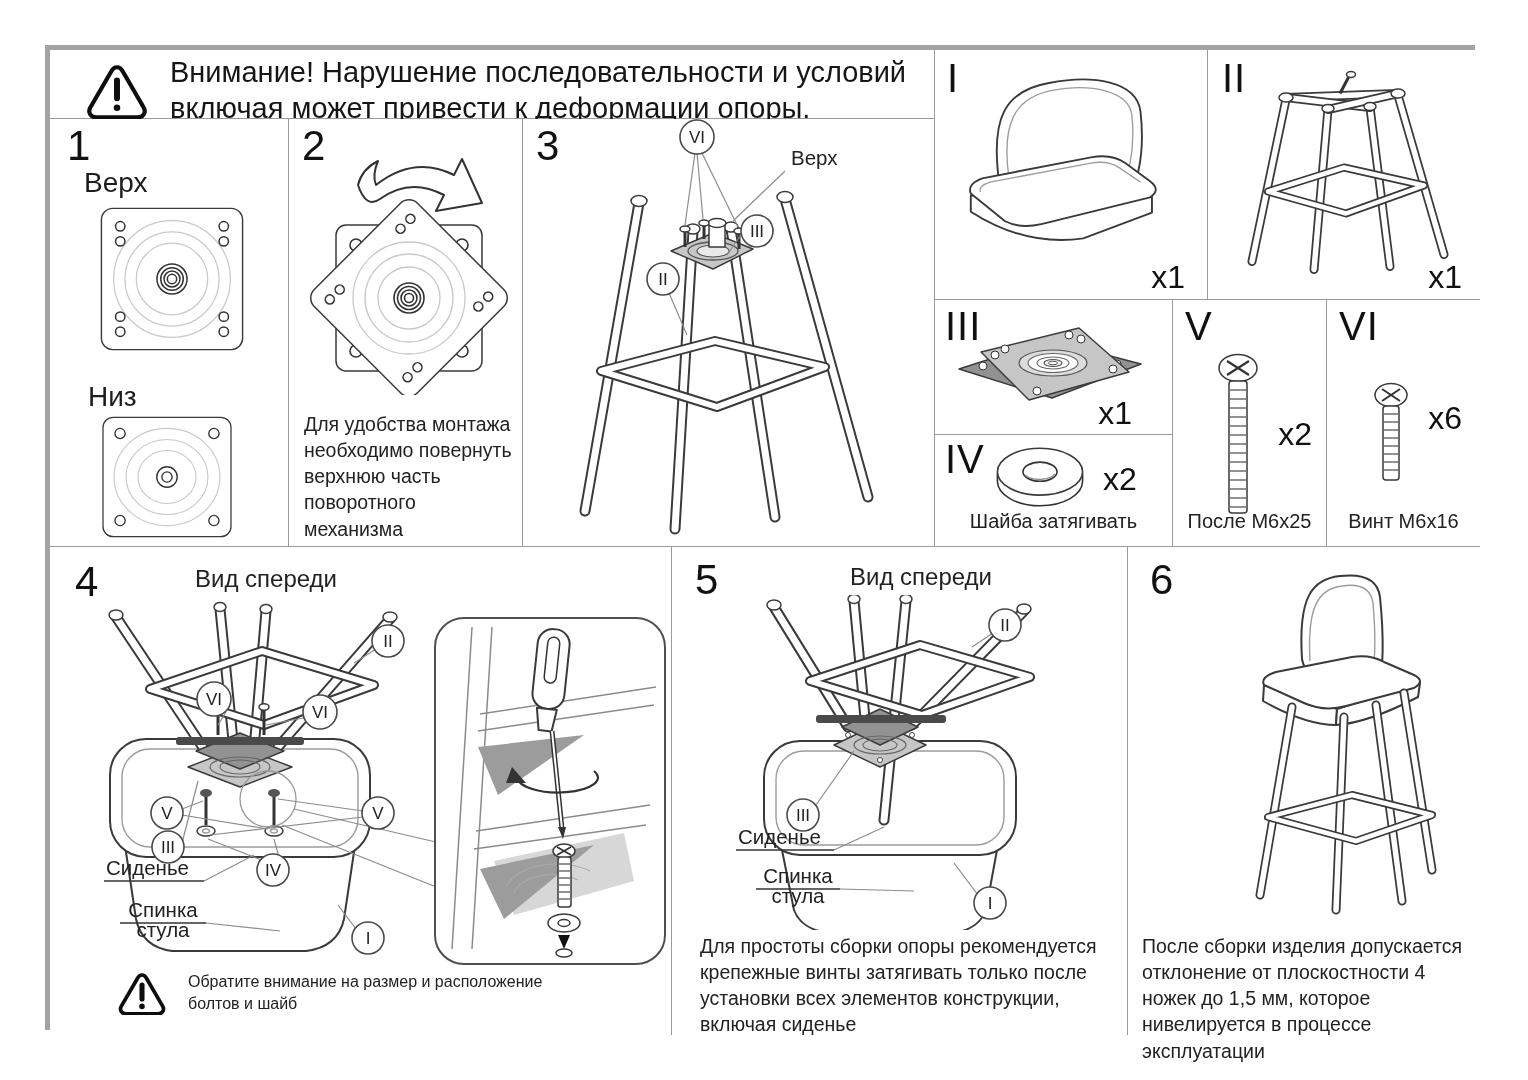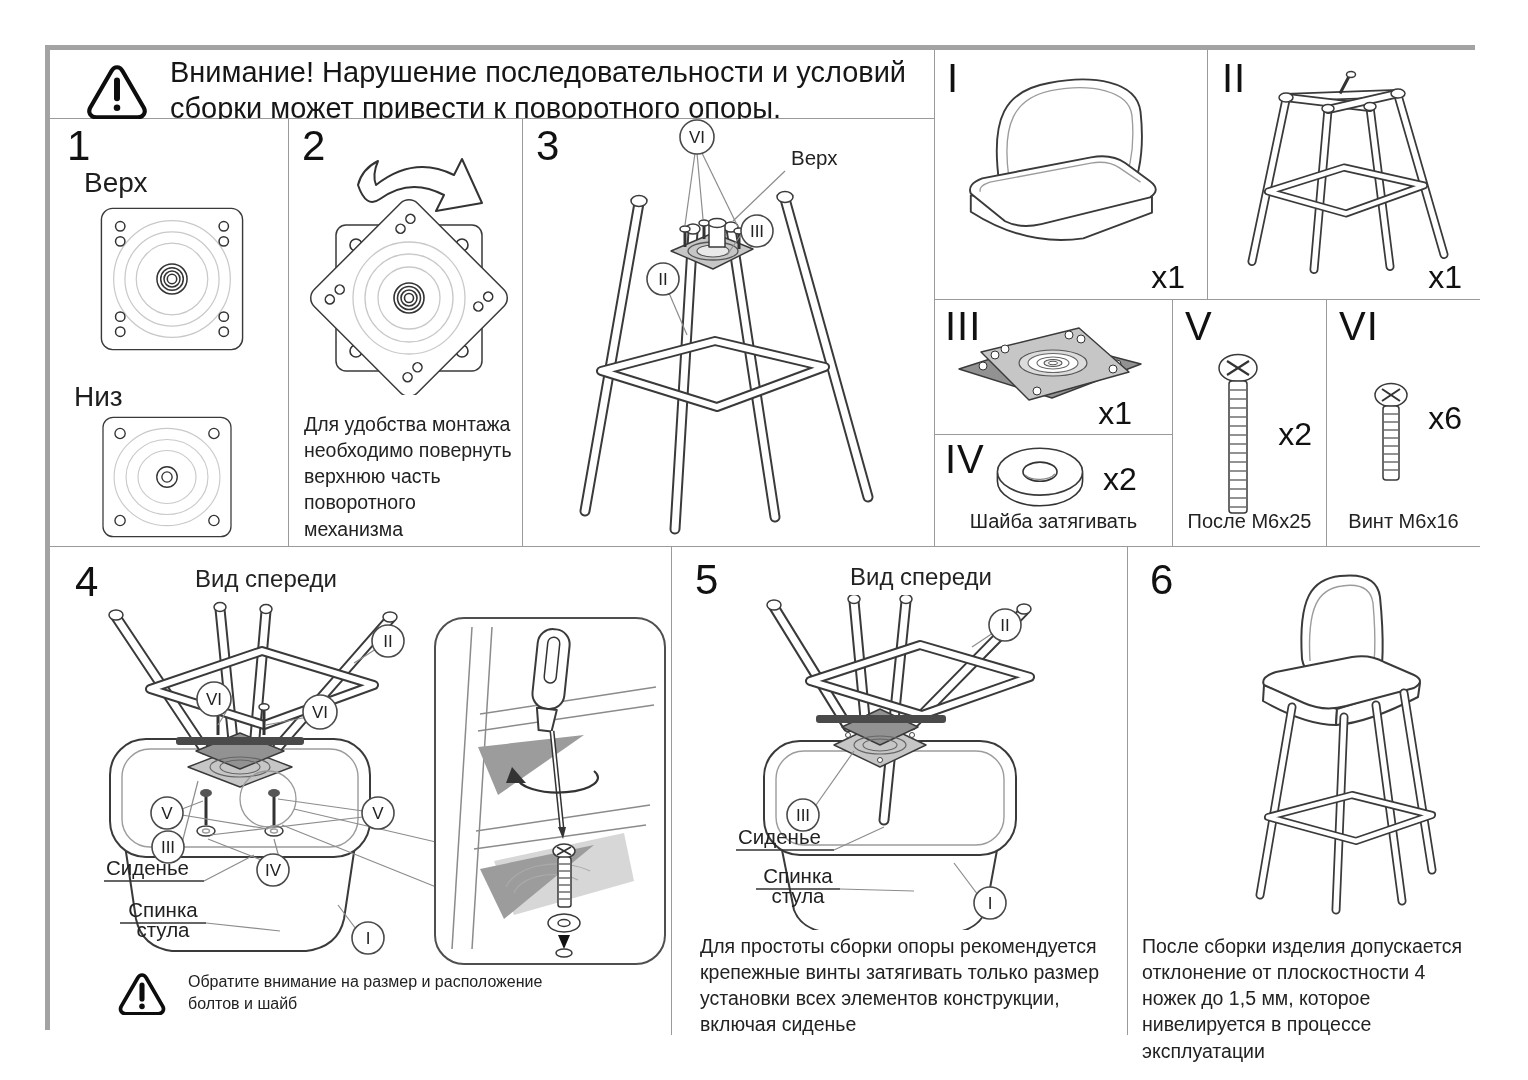--- a/index.html
+++ b/index.html
@@ -54,21 +54,21 @@
   <div class="panel br bb" style="left:0;top:0;width:885px;height:69px;">
     <div class="warnrow" style="left:36px;top:5px;">
       <svg width="62" height="57" viewBox="0 0 104 94">
         <path d="M52,8 C56,8 59,10 61,14 L97,76 C99,80 99,84 97,87 C95,90 91,92 87,92 L17,92
                  C13,92 9,90 7,87 C5,84 5,80 7,76 L43,14 C45,10 48,8 52,8 Z" fill="none" stroke="#0d0d0d" stroke-width="7" stroke-linejoin="round"></path>
         <line x1="52" y1="30" x2="52" y2="60" stroke="#0d0d0d" stroke-width="10" stroke-linecap="round"></line>
         <circle cx="52" cy="76" r="5.5" fill="#0d0d0d"></circle>
       </svg>
       <div style="font-size:29px;line-height:1.24;color:#161616;">
         <div>Внимание! Нарушение последовательности и условий</div>
-        <div>сборки может привести к поворотного опоры.</div>
+        <div>включая может привести к деформации опоры.</div>
       </div>
     </div>
   </div>
 
   <div class="panel br bb" style="left:0;top:69px;width:239px;height:428px;">
     <div class="stepnum" style="left:17px;top:6px;">1</div>
     <div class="plabel" style="position:absolute;left:34px;top:48px;">Верх</div>
     <svg style="position:absolute;left:42px;top:80px;" width="160" height="160" viewBox="0 0 170 170">
       <rect x="10" y="10" width="150" height="150" rx="12" class="ol15"></rect>
       <circle cx="85" cy="85" r="62" class="gray-ring"></circle>
@@ -82,21 +82,21 @@
         <circle cx="30" cy="29" r="5"></circle>
             <circle cx="30" cy="45" r="5"></circle>
         <circle cx="140" cy="29" r="5"></circle>
             <circle cx="140" cy="45" r="5"></circle>
         <circle cx="30" cy="125" r="5"></circle>
             <circle cx="30" cy="141" r="5"></circle>
         <circle cx="140" cy="125" r="5"></circle>
             <circle cx="140" cy="141" r="5"></circle>
       </g>
     </svg>
-    <div class="plabel" style="position:absolute;left:24px;top:262px;">Низ</div>
+    <div class="plabel" style="position:absolute;left:38px;top:262px;">Низ</div>
     <svg style="position:absolute;left:42px;top:294px;" width="150" height="128" viewBox="0 0 170 150">
       <rect x="10" y="5" width="150" height="140" rx="12" class="ol15"></rect>
       <ellipse cx="85" cy="75" rx="62" ry="57" class="gray-ring"></ellipse>
       <ellipse cx="85" cy="75" rx="48" ry="44" class="gray-ring"></ellipse>
       <ellipse cx="85" cy="75" rx="34" ry="31" class="gray-ring"></ellipse>
       <circle cx="85" cy="75" r="12" class="dark"></circle>
           <circle cx="85" cy="75" r="6" class="dark"></circle>
       <g class="dark">
         <circle cx="30" cy="24" r="6"></circle>
             <circle cx="140" cy="24" r="6"></circle>
@@ -544,21 +544,21 @@
 
       <text x="56" y="249" class="lbl">Сиденье</text>
       <line class="ul" x1="54" y1="255" x2="152" y2="255"></line>
       <line class="ld" x1="152" y1="255" x2="202" y2="232"></line>
       <text x="116" y="288" class="lbl" text-anchor="middle">Спинка</text>
       <text x="116" y="308" class="lbl" text-anchor="middle">стула</text>
       <line class="ul" x1="74" y1="294" x2="158" y2="294"></line>
       <line class="ld" x1="158" y1="294" x2="232" y2="296"></line>
     </svg>
 
-    <div class="note" style="left:28px;top:386px;width:408px;">Для простоты сборки опоры рекомендуется крепежные винты затягивать только размер установки всех элементов конструкции, включая сиденье</div>
+    <div class="note" style="left:28px;top:386px;width:408px;">Для простоты сборки опоры рекомендуется крепежные винты затягивать только после установки всех элементов конструкции, включая сиденье</div>
   </div>
 
   <div class="panel" style="left:1078px;top:497px;width:352px;height:488px;">
     <div class="stepnum" style="left:22px;top:12px;">6</div>
 
     <svg style="position:absolute;left:78px;top:18px;" width="240" height="358" viewBox="0 0 240 358">
 
       <path class="ol" d="M96,94 C92,32 106,14 134,11 C160,8 172,16 174,32 C178,72 177,107 172,127 C170,140 160,144 150,142 L122,122 C107,114 98,106 96,94 Z"></path>
       <path class="seam" d="M104,96 C101,42 112,24 136,21 C156,18 165,25 167,38 C170,72 169,104 164,124"></path>
 

